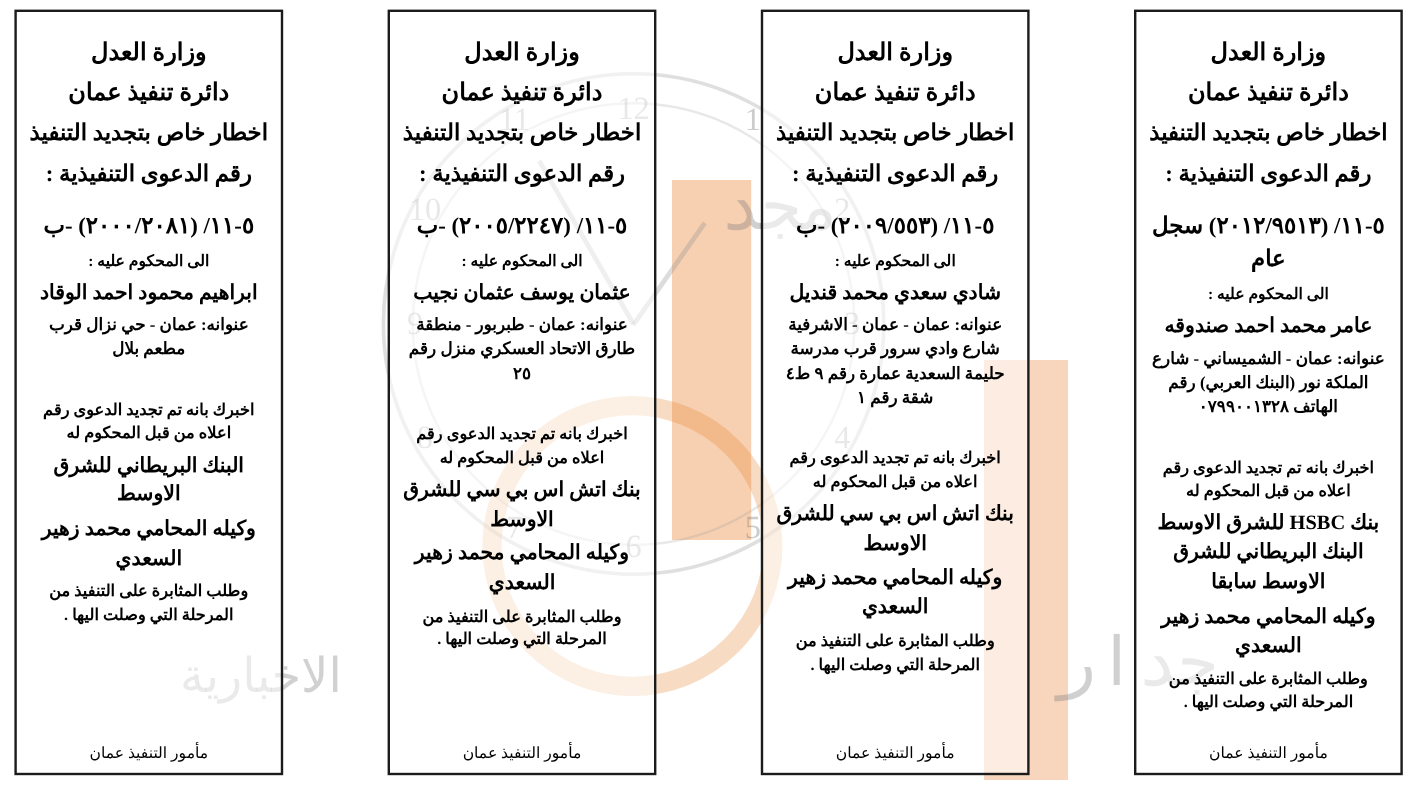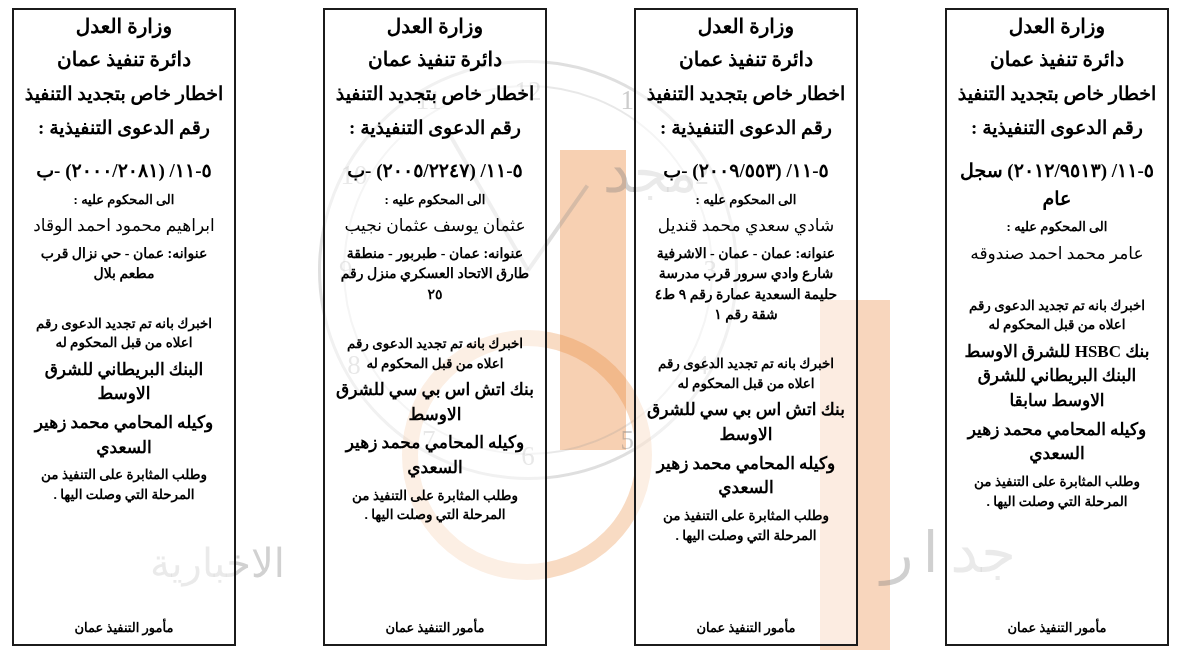--- a/index.html
+++ b/index.html
@@ -103,21 +103,21 @@
     padding: 8px 12px;
     box-sizing: border-box;
     height: 654px;
     gap: 8px;
   }
   .notice {
     border: 2px solid #1b1b1b;
     box-sizing: border-box;
     width: 224px;
     background: rgba(255,255,255,0.55);
-    padding: 2px 9px 6px 9px;
+    padding: 20px 9px 6px 9px;
     display: flex;
     flex-direction: column;
     align-items: center;
     text-align: center;
     line-height: 1.45;
     color: #000;
   }
   .n-h1 {
     font-size: 20px;
     font-weight: bold;
@@ -145,21 +145,21 @@
     direction: rtl;
   }
   .n-small-label {
     font-size: 13px;
     font-weight: bold;
     margin-bottom: 5px;
     font-family: Liberation Serif, serif;
   }
   .n-name {
     font-size: 17px;
-    font-weight: normal;
+    font-weight: bold;
     margin-bottom: 5px;
   }
   .n-address {
     font-size: 14px;
     font-weight: bold;
     margin-bottom: 5px;
   }
   .n-body {
     font-size: 13.5px;
     font-weight: bold;
@@ -176,21 +176,21 @@
     font-weight: bold;
     margin-bottom: 5px;
   }
   .n-request {
     font-size: 13.5px;
     font-weight: bold;
     margin-bottom: 6px;
   }
   .n-footer {
     font-size: 13px;
-    font-weight: bold;
+    font-weight: normal;
     margin-top: auto;
   }
   .spacer { flex: 1 1 auto; }
 </style>
 </head>
 <body>
 
 <div class="watermark">
   <div class="wm-orange-block"></div>
   <div class="wm-orange-block2"></div>
@@ -219,20 +219,21 @@
 <div class="sheet">
 
   <div class="notice">
     <div class="n-h1">وزارة العدل</div>
     <div class="n-h2">دائرة تنفيذ عمان</div>
     <div class="n-h3">اخطار خاص بتجديد التنفيذ</div>
     <div class="n-case-label">رقم الدعوى التنفيذية :</div>
     <div class="n-case-number">٥-١١/ (٢٠١٢/٩٥١٣) سجل عام</div>
     <div class="n-small-label">الى المحكوم عليه :</div>
     <div class="n-name">عامر محمد احمد صندوقه</div>
+    <div class="n-address">عنوانه: عمان - الشميساني - شارع الملكة نور (البنك العربي) رقم الهاتف ٠٧٩٩٠٠١٣٢٨</div>
     <div class="n-body">اخبرك بانه تم تجديد الدعوى رقم اعلاه من قبل المحكوم له</div>
     <div class="n-bank">بنك HSBC للشرق الاوسط البنك البريطاني للشرق الاوسط سابقا</div>
     <div class="n-lawyer">وكيله المحامي محمد زهير السعدي</div>
     <div class="n-request">وطلب المثابرة على التنفيذ من المرحلة التي وصلت اليها .</div>
     <div class="spacer"></div>
     <div class="n-footer">مأمور التنفيذ عمان</div>
   </div>
 
   <div class="notice">
     <div class="n-h1">وزارة العدل</div>

